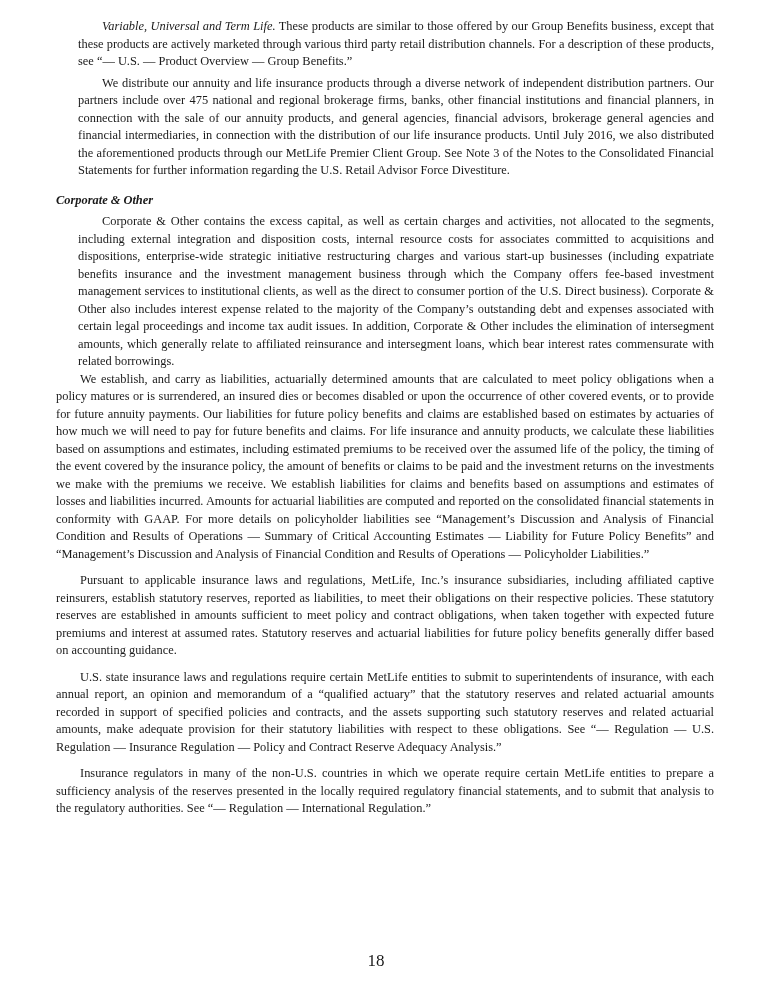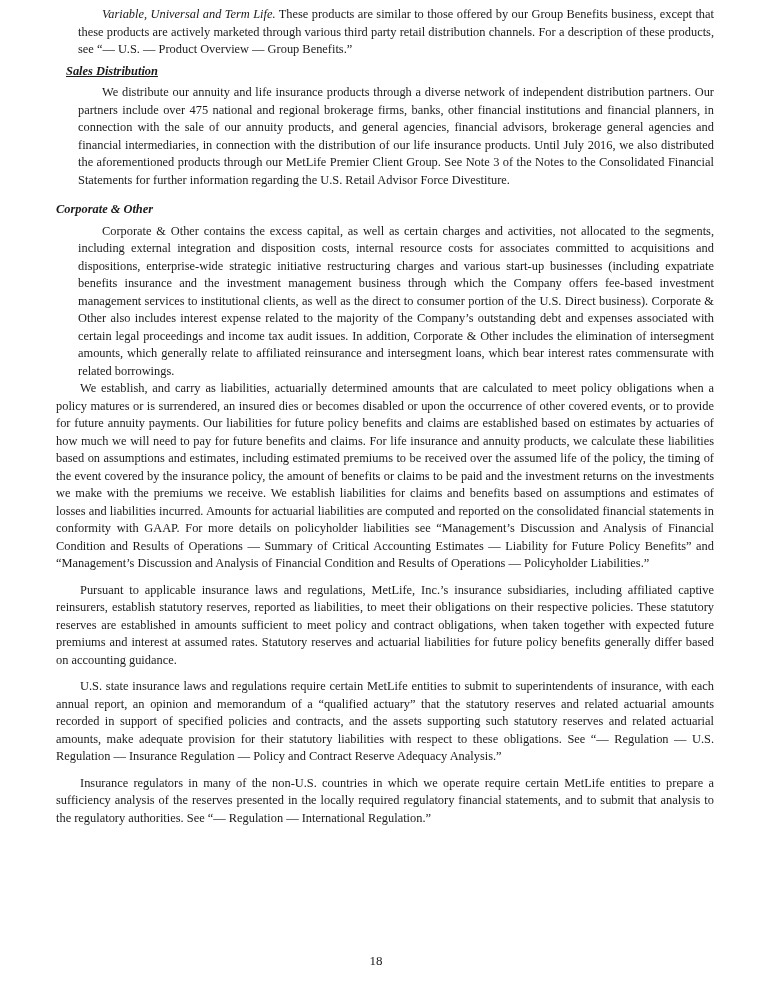--- a/index.html
+++ b/index.html
@@ -9,21 +9,21 @@
       position: relative;
       overflow: hidden;
       font-family: "Liberation Serif", "DejaVu Serif", serif;
       color: #1a1a1a;
       font-size: 12.4px;
       line-height: 17.5px;
     }
     .page {
       position: absolute;
       left: 56px;
-      top: 6px;
+      top: 18px;
       width: 658px;
     }
     p { margin: 0; text-align: justify; }
     .indent1 { padding-left: 22px; }
     .para { text-indent: 24px; }
     .sub-head {
       margin-top: 2px;
       margin-bottom: 2px;
       padding-left: 10px;
       font-weight: bold;
@@ -42,32 +42,31 @@
       font-weight: bold;
     }
     .gap { height: 9px; }
     .lead-italic { font-style: italic; }
     .page-number {
       position: absolute;
       top: 952px;
       left: 0;
       width: 752px;
       text-align: center;
-      font-size: 13px;
+      font-size: 17px;
     }
     #p-variable { margin-top: 0; padding-left: 22px; }
   </style>
 </head>
 <body>
 
 <div class="page">
 
   <p id="p-variable" class="para"><span class="lead-italic">Variable, Universal and Term Life.</span><span> These products are similar to those offered by our Group Benefits business, except that these products are actively marketed through various third party retail distribution channels. For a description of these products, see “— U.S. — Product Overview — Group Benefits.”</span></p>
 
-  <div class="sub-head" style="margin-top:4px;">Sales Distribution</div>
 
   <p class="para indent1" style="margin-top:4px;">We distribute our annuity and life insurance products through a diverse network of independent distribution partners. Our partners include over 475 national and regional brokerage firms, banks, other financial institutions and financial planners, in connection with the sale of our annuity products, and general agencies, financial advisors, brokerage general agencies and financial intermediaries, in connection with the distribution of our life insurance products. Until July 2016, we also distributed the aforementioned products through our MetLife Premier Client Group. See Note 3 of the Notes to the Consolidated Financial Statements for further information regarding the U.S. Retail Advisor Force Divestiture.</p>
 
   <div class="sec-head-italic">Corporate &amp; Other</div>
 
 
   <p class="para indent1" style="margin-top:4px;">Corporate &amp; Other contains the excess capital, as well as certain charges and activities, not allocated to the segments, including external integration and disposition costs, internal resource costs for associates committed to acquisitions and dispositions, enterprise-wide strategic initiative restructuring charges and various start-up businesses (including expatriate benefits insurance and the investment management business through which the Company offers fee-based investment management services to institutional clients, as well as the direct to consumer portion of the U.S. Direct business). Corporate &amp; Other also includes interest expense related to the majority of the Company’s outstanding debt and expenses associated with certain legal proceedings and income tax audit issues. In addition, Corporate &amp; Other includes the elimination of intersegment amounts, which generally relate to affiliated reinsurance and intersegment loans, which bear interest rates commensurate with related borrowings.</p>
 
 
   <p class="para">We establish, and carry as liabilities, actuarially determined amounts that are calculated to meet policy obligations when a policy matures or is surrendered, an insured dies or becomes disabled or upon the occurrence of other covered events, or to provide for future annuity payments. Our liabilities for future policy benefits and claims are established based on estimates by actuaries of how much we will need to pay for future benefits and claims. For life insurance and annuity products, we calculate these liabilities based on assumptions and estimates, including estimated premiums to be received over the assumed life of the policy, the timing of the event covered by the insurance policy, the amount of benefits or claims to be paid and the investment returns on the investments we make with the premiums we receive. We establish liabilities for claims and benefits based on assumptions and estimates of losses and liabilities incurred. Amounts for actuarial liabilities are computed and reported on the consolidated financial statements in conformity with GAAP. For more details on policyholder liabilities see “Management’s Discussion and Analysis of Financial Condition and Results of Operations — Summary of Critical Accounting Estimates — Liability for Future Policy Benefits” and “Management’s Discussion and Analysis of Financial Condition and Results of Operations — Policyholder Liabilities.”</p>

